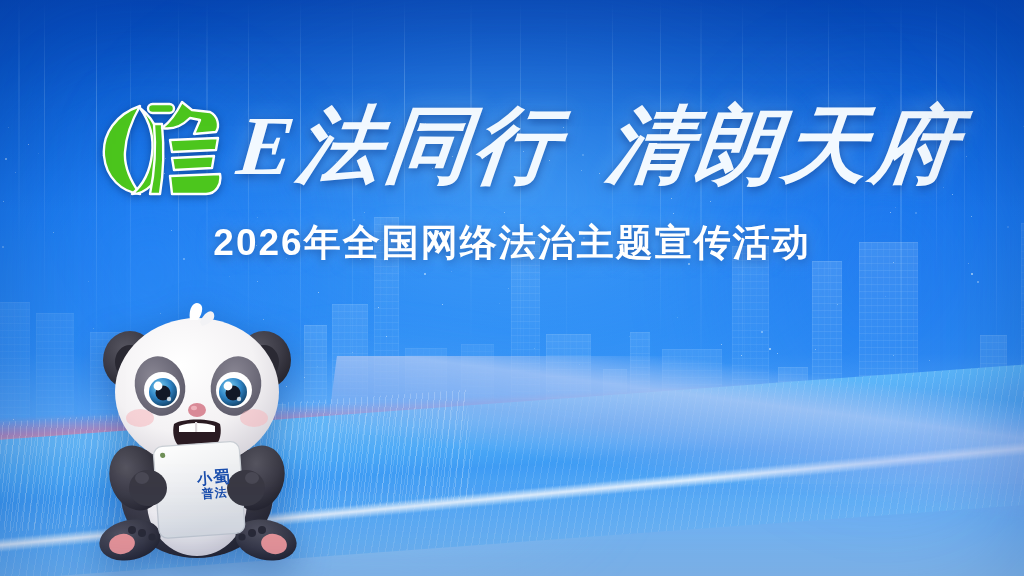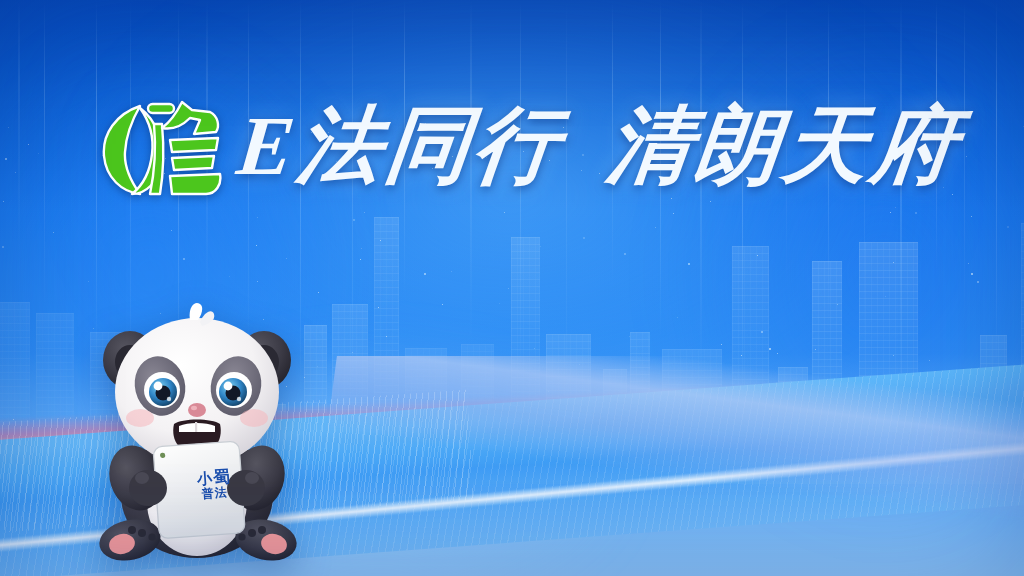--- a/index.html
+++ b/index.html
@@ -385,20 +385,21 @@
         <path d="M74 80 L124 78 C126 88, 120 98, 110 98 L76 98 Z"></path>
       </g>
     </svg>
   </div>
 
   <div class="headline">
     <span class="hl-word">E法同行</span>
     <span class="hl-word">清朗天府</span>
   </div>
 
+  <div class="subtitle">2026年全国网络法治主题宣传活动</div>
 
   <div class="panda">
     <svg width="238" height="288" viewBox="0 0 238 288" aria-hidden="true">
       <defs>
         <radialGradient id="furW" cx="40%" cy="32%" r="72%">
           <stop offset="0%" stop-color="#ffffff"></stop>
           <stop offset="62%" stop-color="#f4f2f4"></stop>
           <stop offset="100%" stop-color="#d6d3da"></stop>
         </radialGradient>
         <radialGradient id="furB" cx="38%" cy="30%" r="75%">

